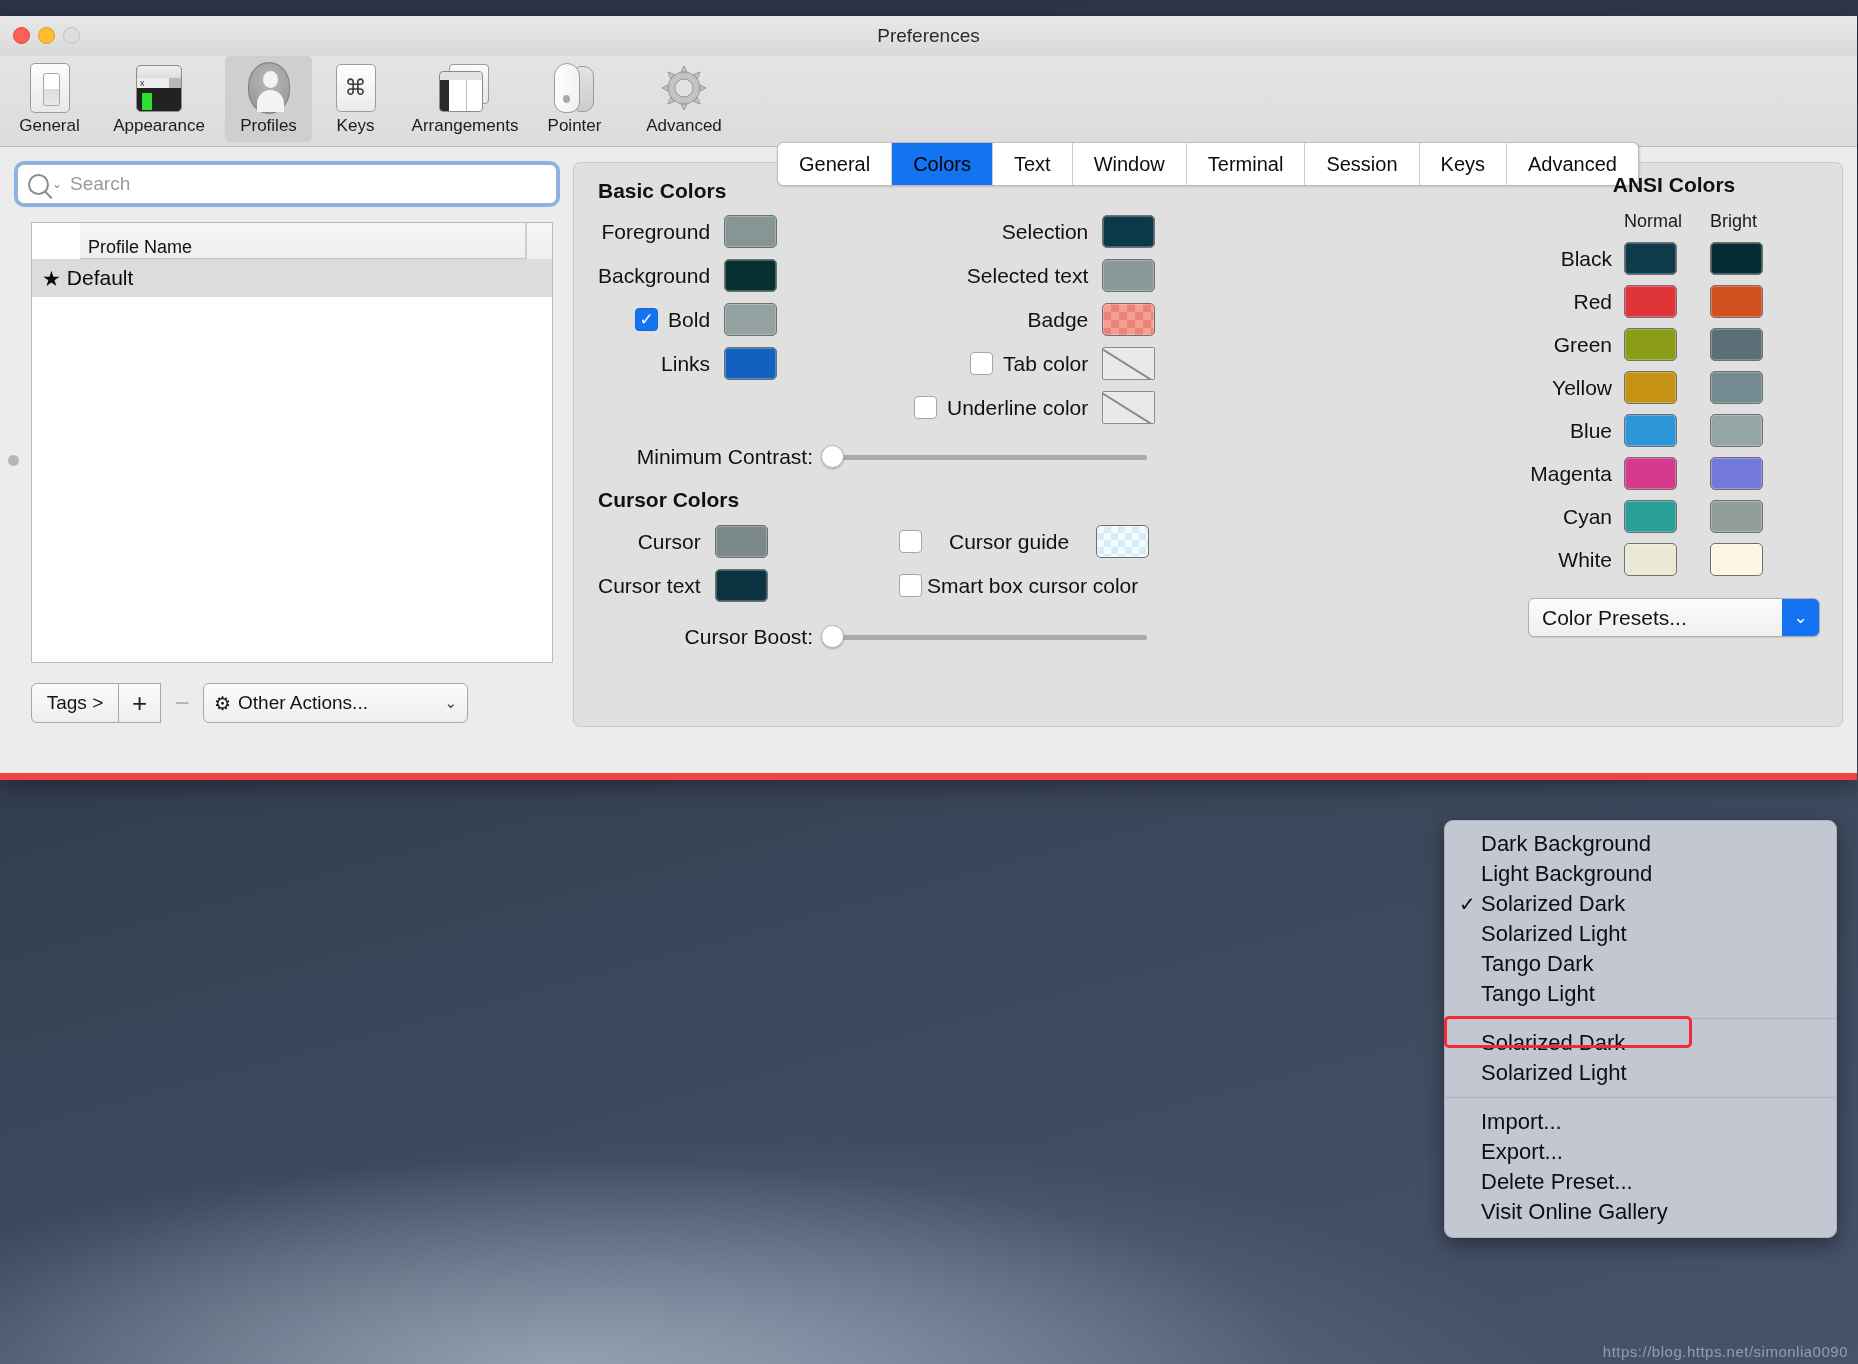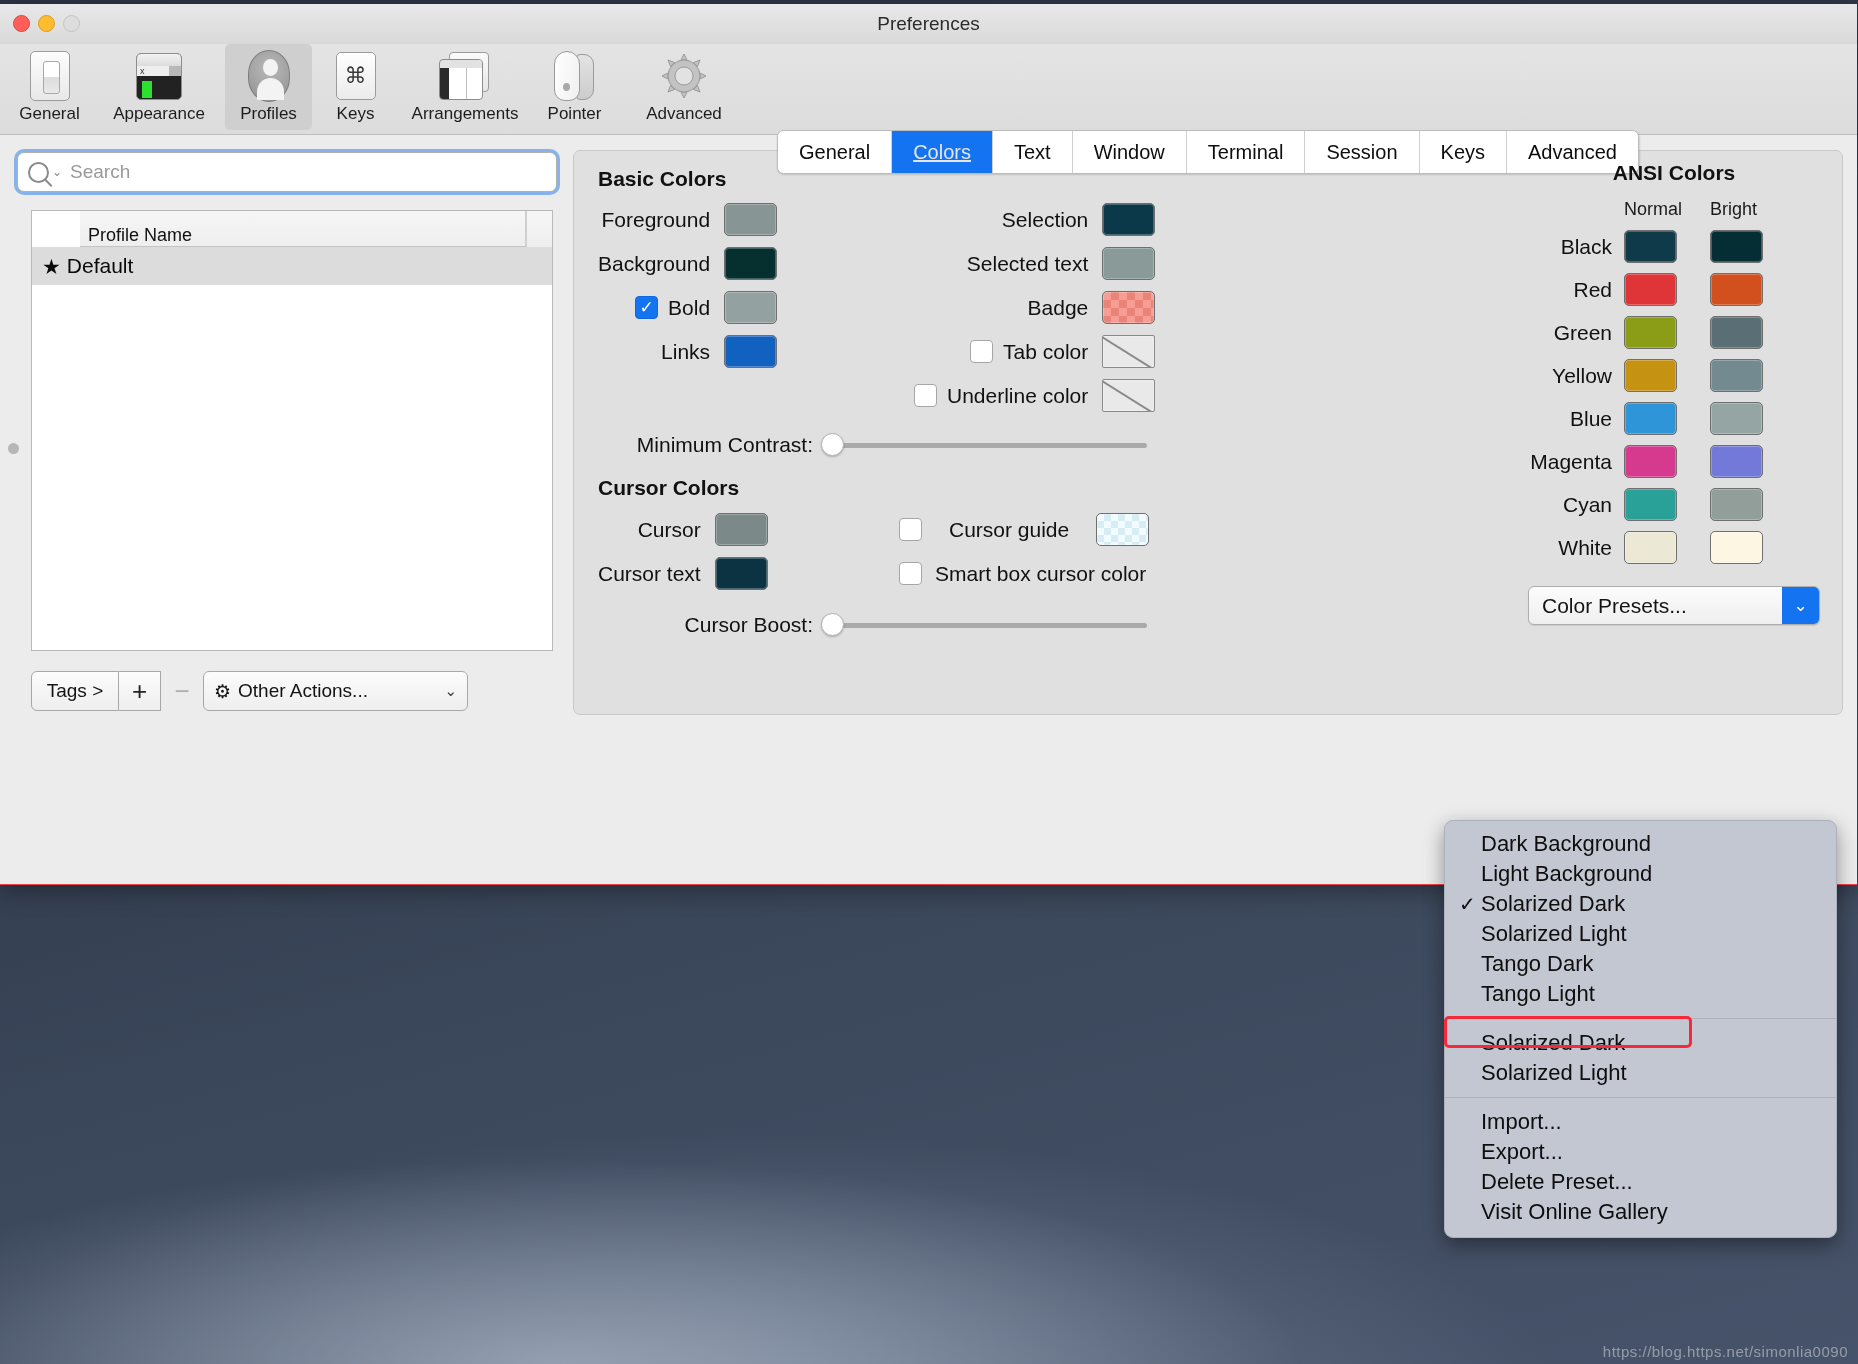--- a/index.html
+++ b/index.html
@@ -22,23 +22,23 @@
       linear-gradient(165deg, #2b3445 0%, #2f394b 35%, #3a4659 60%, #47536a 100%);
   }
   #wallpaper::after{
     content:"";
     position:absolute; left:0; bottom:0; width:100%; height:62%;
     background: radial-gradient(ellipse 1200px 330px at 30% 100%, rgba(190,200,215,.55) 0%, rgba(190,200,215,0) 62%);
   }
 
   
   #prefs-window {
-    position: absolute; left: 0; top: 4px; width: 1857px; height: 881px;
+    position: absolute; left: 0; top: 16px; width: 1857px; height: 764px;
     background: #ececec;
-    border-bottom: 1px solid #ef4444;
+    border-bottom: 7px solid #ef4444;
     box-shadow: 0 6px 22px rgba(0,0,0,.35);
   }
 
   
   #titlebar {
     height: 40px; position: relative;
     background: linear-gradient(#e8e8e8, #d9d9d9);
   }
   #traffic { position: absolute; left: 13px; top: 11px; display: flex; gap: 8px; }
   .tl { width: 17px; height: 17px; border-radius: 50%; }
@@ -213,21 +213,21 @@
     position: absolute; left: 50%; transform: translateX(-50%); top: -21px;
     display: flex; border-radius: 7px; overflow: hidden;
     border: 1px solid #bcbcbc; background: #fff;
     box-shadow: 0 1px 2px rgba(0,0,0,.14);
   }
   .tab {
     padding: 0 21px; height: 42px; line-height: 42px; font-size: 20px; color: #0d0d0d;
     border-right: 1px solid #d0d0d0; background: #fff; white-space: nowrap;
   }
   .tab:last-child { border-right: 0; }
-  .tab.active { background: #1473f0; color: #e5e5e5; text-decoration: underline; }
+  .tab.active { background: #1473f0; color: #000000; }
 
   
   .section-title { font-size: 21px; font-weight: bold; color: #111; }
   .row-label { font-size: 21px; color: #111; text-align: right; }
   .swatch {
     width: 53px; height: 33px; border-radius: 5px;
     border: 1px solid #6f6f6f; box-shadow: inset 0 0 0 1px rgba(255,255,255,.25);
   }
   .swatch.empty {
     background: #e9e9e9; border: 1px solid #8a8a8a; border-radius: 2px; position: relative; overflow: hidden;
@@ -522,21 +522,21 @@
         <div class="row-label">Cursor text</div>
         <div class="swatch" style="background:#0c3341"></div>
       </div>
 
       <div style="position:absolute;left:325px;top:362px;">
         <div style="display:flex;align-items:center;gap:27px;height:33px;">
           <span class="cb"></span>
           <span class="row-label">Cursor guide</span>
           <span class="swatch checker-cyan"></span>
         </div>
-        <div style="display:flex;align-items:center;gap:13px;height:33px;margin-top:11px;">
+        <div style="display:flex;align-items:center;gap:5px;height:33px;margin-top:11px;">
           <span class="cb"></span>
           <span class="row-label">Smart box cursor color</span>
         </div>
       </div>
 
       <div style="position:absolute;left:24px;top:461px;display:flex;align-items:center;gap:8px;">
         <div class="row-label" style="width:215px">Cursor Boost:</div>
         <div class="slider" style="width:330px">
           <div class="track"></div>
           <div class="knob"></div>

